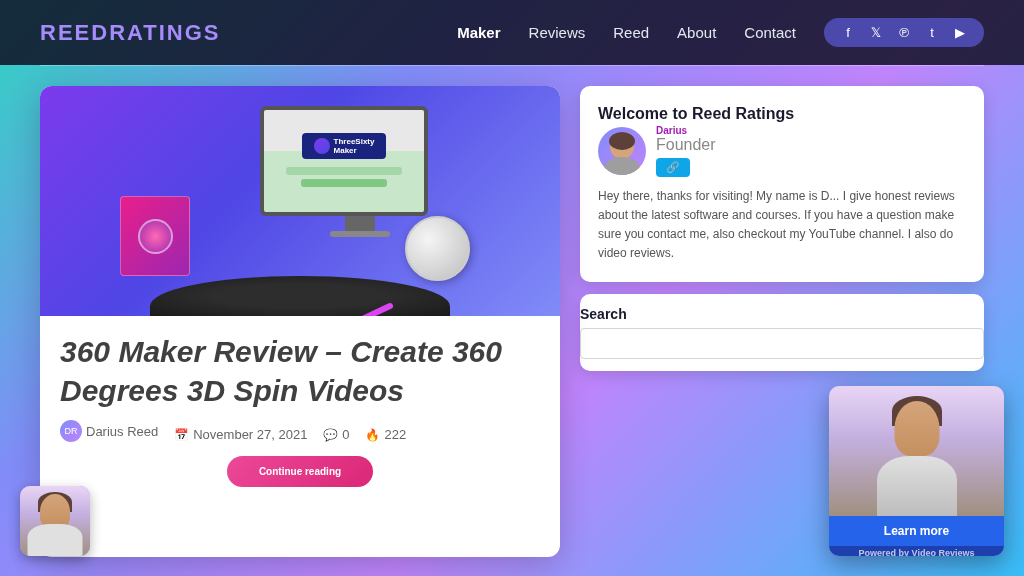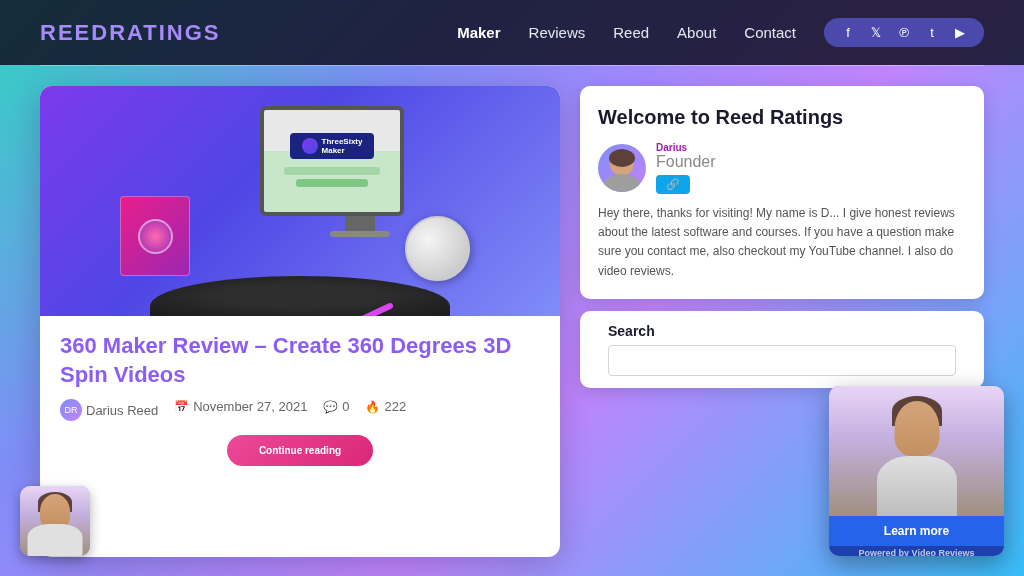--- a/index.html
+++ b/index.html
@@ -101,21 +101,21 @@
     
     .monitor {
       position: absolute;
       top: 20px;
       left: 50%;
       transform: translateX(-20%);
       width: 200px;
       height: 140px;
     }
     .monitor-screen {
-      width: 144px;
+      width: 168px;
       height: 110px;
       background: #1e1e3f;
       border: 4px solid #555;
       border-radius: 6px;
       position: relative;
       overflow: hidden;
     }
     .monitor-screen-content {
       width: 100%;
       height: 100%;
@@ -216,30 +216,31 @@
       height: 40px;
       background: radial-gradient(ellipse, #2d2d2d 40%, #1a1a1a 100%);
       border-radius: 50% 50% 0 0 / 30px 30px 0 0;
     }
 
     .article-body {
       padding: 16px 20px 12px;
     }
 
     .article-title {
-      font-size: 22px;
+      font-size: 30px;
       font-weight: 800;
-      color: #8b5cf6;
+      color: #404040;
       line-height: 1.3;
       margin-bottom: 10px;
+      font-style: italic;
     }
 
     .article-meta {
       display: flex;
-      align-items: flex-start;
+      align-items: flex-end;
       gap: 16px;
       font-size: 13px;
       color: #666;
       margin-bottom: 14px;
     }
 
     .meta-item {
       display: flex;
       align-items: center;
       gap: 4px;
@@ -284,24 +285,23 @@
     }
 
     .sidebar-card {
       background: white;
       border-radius: 10px;
       padding: 18px;
       box-shadow: 0 4px 16px rgba(0,0,0,0.15);
     }
 
     .welcome-title {
-      font-size: 20px;
+      font-size: 16px;
       font-weight: 800;
       color: #1a1a2e;
-      margin-bottom: 12px;
       line-height: 1.3;
     }
 
     .author-row {
       display: flex;
       align-items: center;
       gap: 10px;
       margin-bottom: 10px;
     }
 
@@ -622,21 +622,21 @@
           <div class="author-name">Darius</div>
           <div class="author-role">Founder</div>
           <button class="author-link-btn">
             <span>🔗</span>
           </button>
         </div>
       </div>
       <p class="welcome-text">Hey there, thanks for visiting! My name is D... I give honest reviews about the latest software and courses. If you have a question make sure you contact me, also checkout my YouTube channel. I also do video reviews.</p>
     </div>
 
-    <div class="sidebar-card" style="padding: 12px 28px;">
+    <div class="sidebar-card" style="padding: 12px 0;">
       <span class="search-label">Search</span>
       <input type="text" class="search-input-field" placeholder="" style="">
     </div>
   </div>
 </div>
 
 <div class="bottom-left-avatar">
   <div class="avatar-inner">
     <div class="avatar-hair-s"></div>
     <div class="avatar-head-s"></div>

